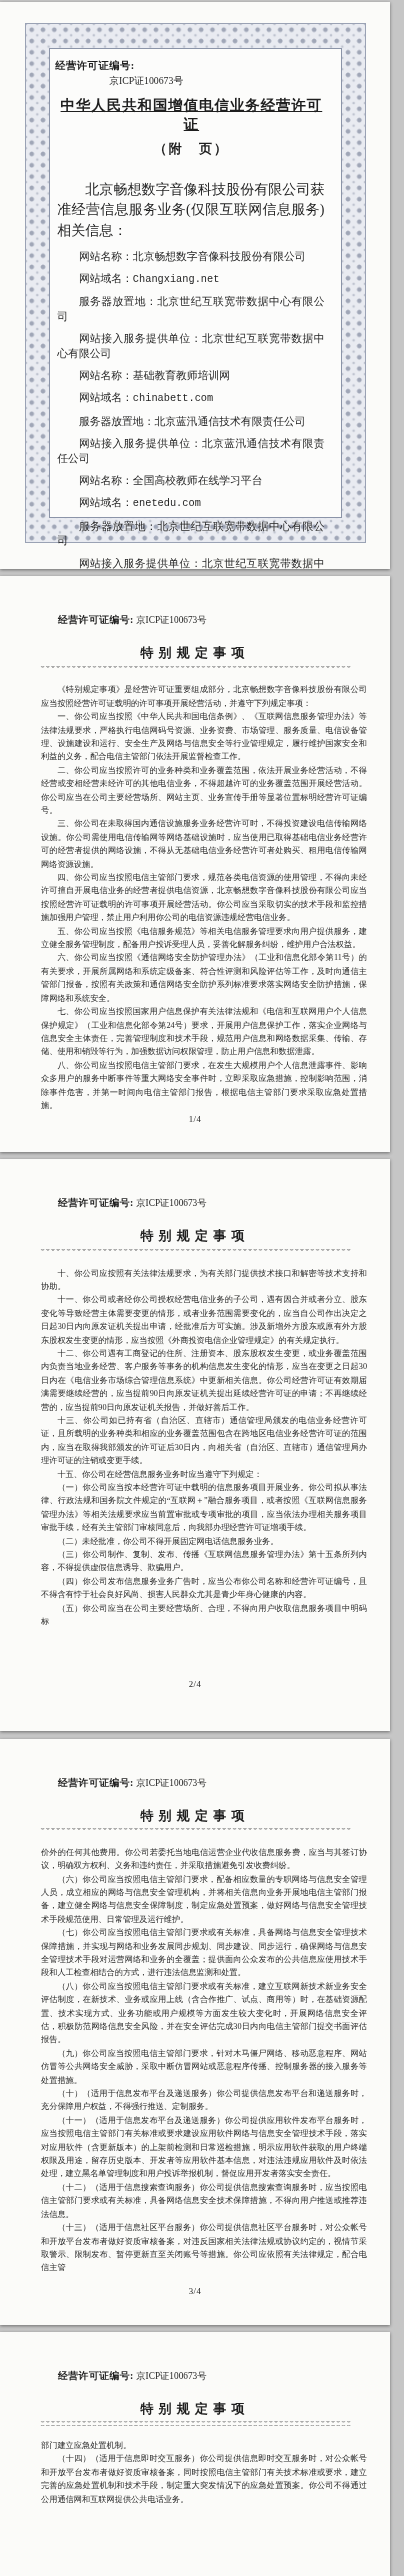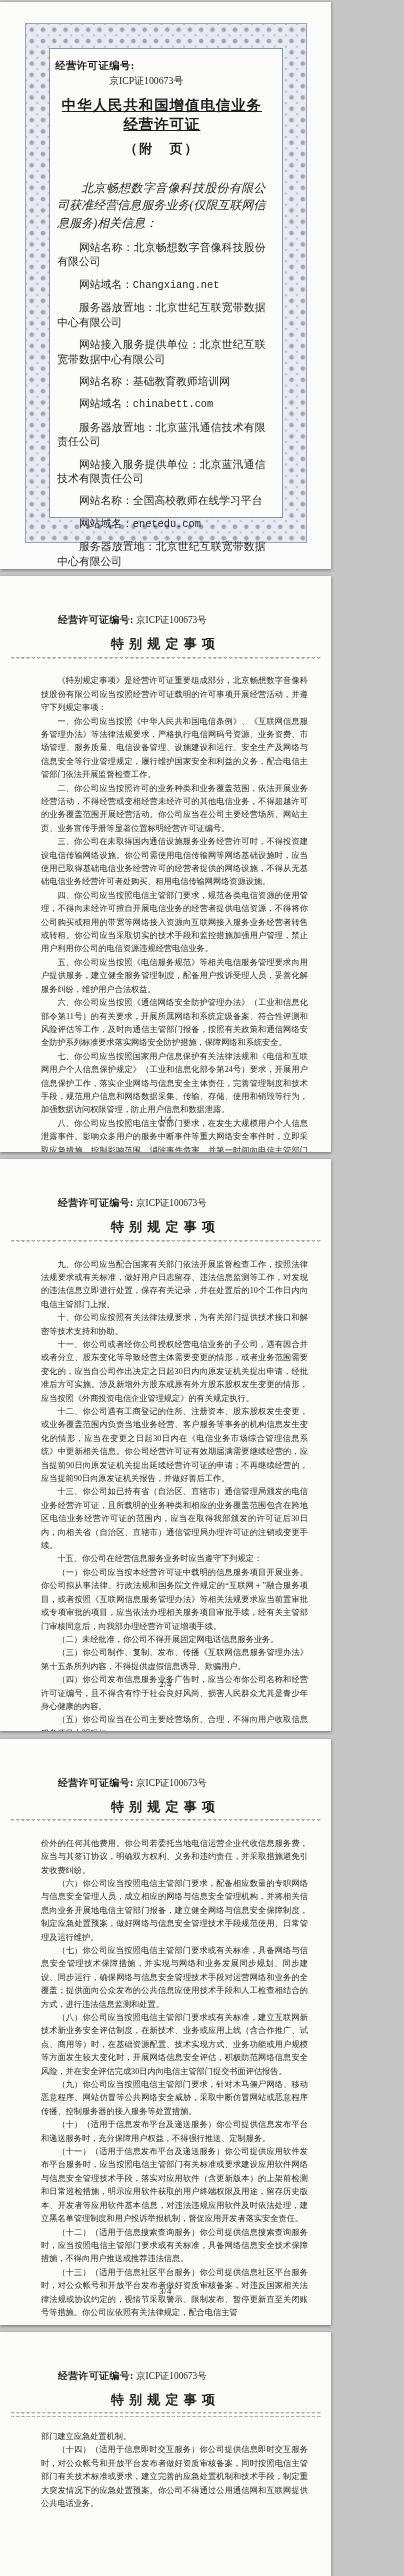--- a/index.html
+++ b/index.html
@@ -1,21 +1,21 @@
 <!DOCTYPE html>
 <html style="font-size:8.2px"><head>
 <meta charset="utf-8">
 <style>
   html,body{margin:0;padding:0;}
   body{
     width:405px;background:#c6c6c6;padding:2.1px 0 0 0;
     font-family:"Liberation Serif","DejaVu Serif",serif;color:#1f1f1f;
   }
   .page{
-    position:relative;width:331px;background:#fbfbf9;
+    position:relative;width:390px;background:#fbfbf9;
     box-shadow:0 1px 3.1px rgba(0,0,0,.45);margin:0 0 7.2px 0;overflow:hidden;
   }
   
   .page.cover{height:567px;}
   .cert-frame{
     position:absolute;left:25px;right:24px;top:20.6px;height:520px;
     box-sizing:border-box;padding:24px 23px;
     border:1px solid #9aa2b4;
     background-color:#e9ebf1;
     background-image:
@@ -32,37 +32,37 @@
   }
   .lic-block{margin-top:3.1px;}
   .lic-label{font-size:10.3px;font-weight:bold;letter-spacing:0.5px;}
   .lic-number{font-size:9.8px;margin:2.1px 0 0 54px;}
   .cover .lic-number{display:block;}
   .cert-title{
     margin-top:8.2px;text-align:center;font-size:14.4px;font-weight:bold;letter-spacing:1px;text-decoration:underline;
   }
   .cert-subtitle{margin-top:6.2px;text-align:center;font-size:13px;font-weight:bold;letter-spacing:2.1px;}
   .cover-intro{
-    margin:21.6px 3.1px 0 2.1px;font-size:12px;line-height:1.45;text-indent:2em;text-align:justify;font-style:italic;
+    margin:21.6px 3.1px 0 2.1px;font-size:14px;line-height:1.45;text-indent:2em;text-align:justify;
   }
   .cover-body{margin:3.1px 3.1px 0 2.1px;}
   .cover-body p.line{
     margin:7.7px 0;font-size:10.8px;line-height:1.35;text-indent:2em;text-align:justify;
   }
   .cover-body p.mono-val .val{font-family:"Liberation Mono","DejaVu Sans Mono",monospace;font-size:10.3px;}
   
   .page.prov2{height:576px;}
   .page.prov3{height:572px;}
   .page.prov4{height:586px;}
   .page.prov5{height:538px;margin-bottom:3.1px;}
   .pp-header{margin:0 0 0 58px;padding-top:38px;font-size:9.8px;}
   .pp-header .lic-label{font-size:9.8px;}
   .pp-header .lic-number{font-size:9.3px;margin:0;font-weight:normal;}
   .pp-title{
-    margin-top:8px;text-align:center;font-size:13px;font-weight:bold;letter-spacing:5.2px;
+    margin-top:17px;text-align:center;font-size:13px;font-weight:bold;letter-spacing:5.2px;
   }
   .wavy{
     width:311px;height:4.1px;margin:3.6px auto 0 auto;opacity:.75;
     background:
       linear-gradient(135deg,#8d8d8d 25%,transparent 25%) -2.6px 0/5.2px 4.1px,
       linear-gradient(225deg,#8d8d8d 25%,transparent 25%) -2.6px 0/5.2px 4.1px;
   }
   .pp-body{
     margin:13.4px 23px 0 41px;font-size:8.2px;line-height:13.4px;color:#262626;
   }
@@ -113,39 +113,38 @@
     <span class="lic-number">京ICP证100673号</span>
   </div>
   <div class="pp-title">特别规定事项</div>
   <div class="wavy"></div>
   <div class="pp-body">
 
   <p class="para"><span>《特别规定事项》是经营许可证重要组成部分，北京畅想数字音像科技股份有限公司应当按照经营许可证载明的许可事项开展经营活动，并遵守下列规定事项：</span></p>
       <p class="para"><span>一、你公司应当按照《中华人民共和国电信条例》、《互联网信息服务管理办法》等法律法规要求，严格执行电信网码号资源、业务资费、市场管理、服务质量、电信设备管理、设施建设和运行、安全生产及网络与信息安全等行业管理规定，履行维护国家安全和利益的义务，配合电信主管部门依法开展监督检查工作。</span></p>
       <p class="para"><span>二、你公司应当按照许可的业务种类和业务覆盖范围，依法开展业务经营活动，不得经营或变相经营未经许可的其他电信业务，不得超越许可的业务覆盖范围开展经营活动。你公司应当在公司主要经营场所、网站主页、业务宣传手册等显著位置标明经营许可证编号。</span></p>
       <p class="para"><span>三、你公司在未取得国内通信设施服务业务经营许可时，不得投资建设电信传输网络设施。你公司需使用电信传输网等网络基础设施时，应当使用已取得基础电信业务经营许可的经营者提供的网络设施，不得从无基础电信业务经营许可者处购买、租用电信传输网网络资源设施。</span></p>
-      <p class="para"><span>四、你公司应当按照电信主管部门要求，规范各类电信资源的使用管理，不得向未经许可擅自开展电信业务的经营者提供电信资源，不得将你公司购买或租用的带宽等网络接入资源向互联网接入服务业务经营者转售或转租。你公司应当采取切实的技术手段和监控措施加强用户管理，禁止用户利用你公司的电信资源违规经营电信业务。</span></p>
+      <p class="para"><span>四、你公司应当按照电信主管部门要求，规范各类电信资源的使用管理，不得向未经许可擅自开展电信业务的经营者提供电信资源，北京畅想数字音像科技股份有限公司应当按照经营许可证载明的许可事项开展经营活动。你公司应当采取切实的技术手段和监控措施加强用户管理，禁止用户利用你公司的电信资源违规经营电信业务。</span></p>
       <p class="para"><span>五、你公司应当按照《电信服务规范》等相关电信服务管理要求向用户提供服务，建立健全服务管理制度，配备用户投诉受理人员，妥善化解服务纠纷，维护用户合法权益。</span></p>
       <p class="para"><span>六、你公司应当按照《通信网络安全防护管理办法》（工业和信息化部令第11号）的有关要求，开展所属网络和系统定级备案、符合性评测和风险评估等工作，及时向通信主管部门报备，按照有关政策和通信网络安全防护系列标准要求落实网络安全防护措施，保障网络和系统安全。</span></p>
       <p class="para"><span>七、你公司应当按照国家用户信息保护有关法律法规和《电信和互联网用户个人信息保护规定》（工业和信息化部令第24号）要求，开展用户信息保护工作，落实企业网络与信息安全主体责任，完善管理制度和技术手段，规范用户信息和网络数据采集、传输、存储、使用和销毁等行为，加强数据访问权限管理，防止用户信息和数据泄露。</span></p>
       <p class="para"><span>八、你公司应当按照电信主管部门要求，在发生大规模用户个人信息泄露事件、影响众多用户的服务中断事件等重大网络安全事件时，立即采取应急措施，控制影响范围，消除事件危害，并第一时间向电信主管部门报告，根据电信主管部门要求采取应急处置措施。</span></p>
     </div>
   <div class="page-no">1/4</div>
 </div>
 
 <div class="page prov3">
   <div class="pp-header">
     <span class="lic-label">经营许可证编号:</span>
     <span class="lic-number">京ICP证100673号</span>
   </div>
   <div class="pp-title">特别规定事项</div>
   <div class="wavy"></div>
   <div class="pp-body">
 
-  <p class="para"><span>九、你公司应当配合国家有关部门依法开展监督检查工作，按照法律法规要求或有关标准，做好用户日志留存、违法信息监测等工作，对发现的违法信息立即进行处置，保存有关记录，并在处置后的10个工作日内向电信主管部门上报。</span></p>
       <p class="para"><span>十、你公司应按照有关法律法规要求，为有关部门提供技术接口和解密等技术支持和协助。</span></p>
       <p class="para"><span>十一、你公司或者经你公司授权经营电信业务的子公司，遇有因合并或者分立、股东变化等导致经营主体需要变更的情形，或者业务范围需要变化的，应当自公司作出决定之日起30日内向原发证机关提出申请，经批准后方可实施。涉及新增外方股东或原有外方股东股权发生变更的情形，应当按照《外商投资电信企业管理规定》的有关规定执行。</span></p>
       <p class="para"><span>十二、你公司遇有工商登记的住所、注册资本、股东股权发生变更，或业务覆盖范围内负责当地业务经营、客户服务等事务的机构信息发生变化的情形，应当在变更之日起30日内在《电信业务市场综合管理信息系统》中更新相关信息。你公司经营许可证有效期届满需要继续经营的，应当提前90日向原发证机关提出延续经营许可证的申请；不再继续经营的，应当提前90日向原发证机关报告，并做好善后工作。</span></p>
       <p class="para"><span>十三、你公司如已持有省（自治区、直辖市）通信管理局颁发的电信业务经营许可证，且所载明的业务种类和相应的业务覆盖范围包含在跨地区电信业务经营许可证的范围内，应当在取得我部颁发的许可证后30日内，向相关省（自治区、直辖市）通信管理局办理许可证的注销或变更手续。</span></p>
       <p class="para"><span>十五、你公司在经营信息服务业务时应当遵守下列规定：</span></p>
       <p class="para"><span>（一）你公司应当按本经营许可证中载明的信息服务项目开展业务。你公司拟从事法律、行政法规和国务院文件规定的“互联网＋”融合服务项目，或者按照《互联网信息服务管理办法》等相关法规要求应当前置审批或专项审批的项目，应当依法办理相关服务项目审批手续，经有关主管部门审核同意后，向我部办理经营许可证增项手续。</span></p>
       <p class="para"><span>（二）未经批准，你公司不得开展固定网电话信息服务业务。</span></p>
       <p class="para"><span>（三）你公司制作、复制、发布、传播《互联网信息服务管理办法》第十五条所列内容，不得提供虚假信息诱导、欺骗用户。</span></p>
       <p class="para"><span>（四）你公司发布信息服务业务广告时，应当公布你公司名称和经营许可证编号，且不得含有悖于社会良好风尚、损害人民群众尤其是青少年身心健康的内容。</span></p>
       <p class="para"><span>（五）你公司应当在公司主要经营场所、合理，不得向用户收取信息服务项目中明码标</span></p>

